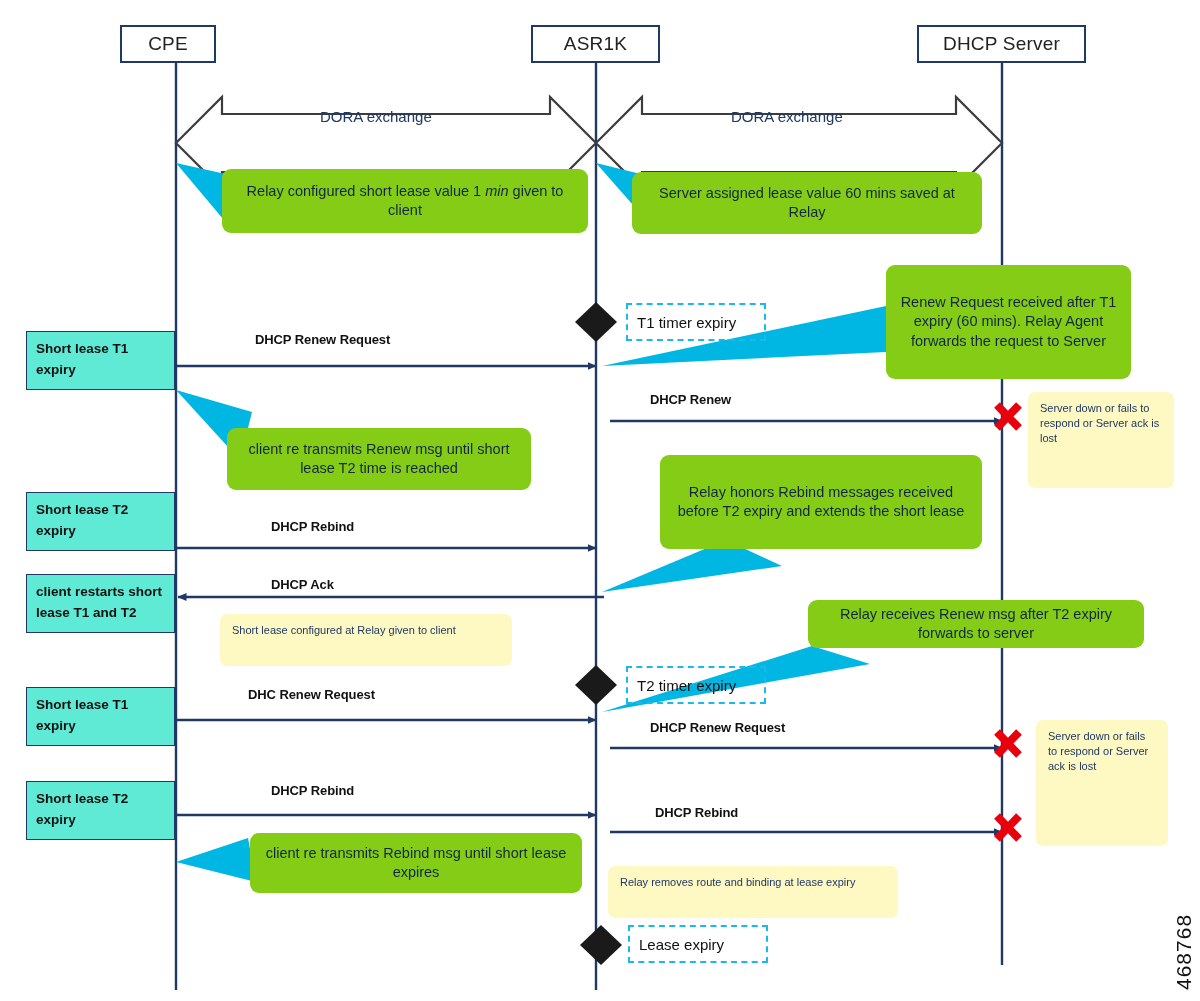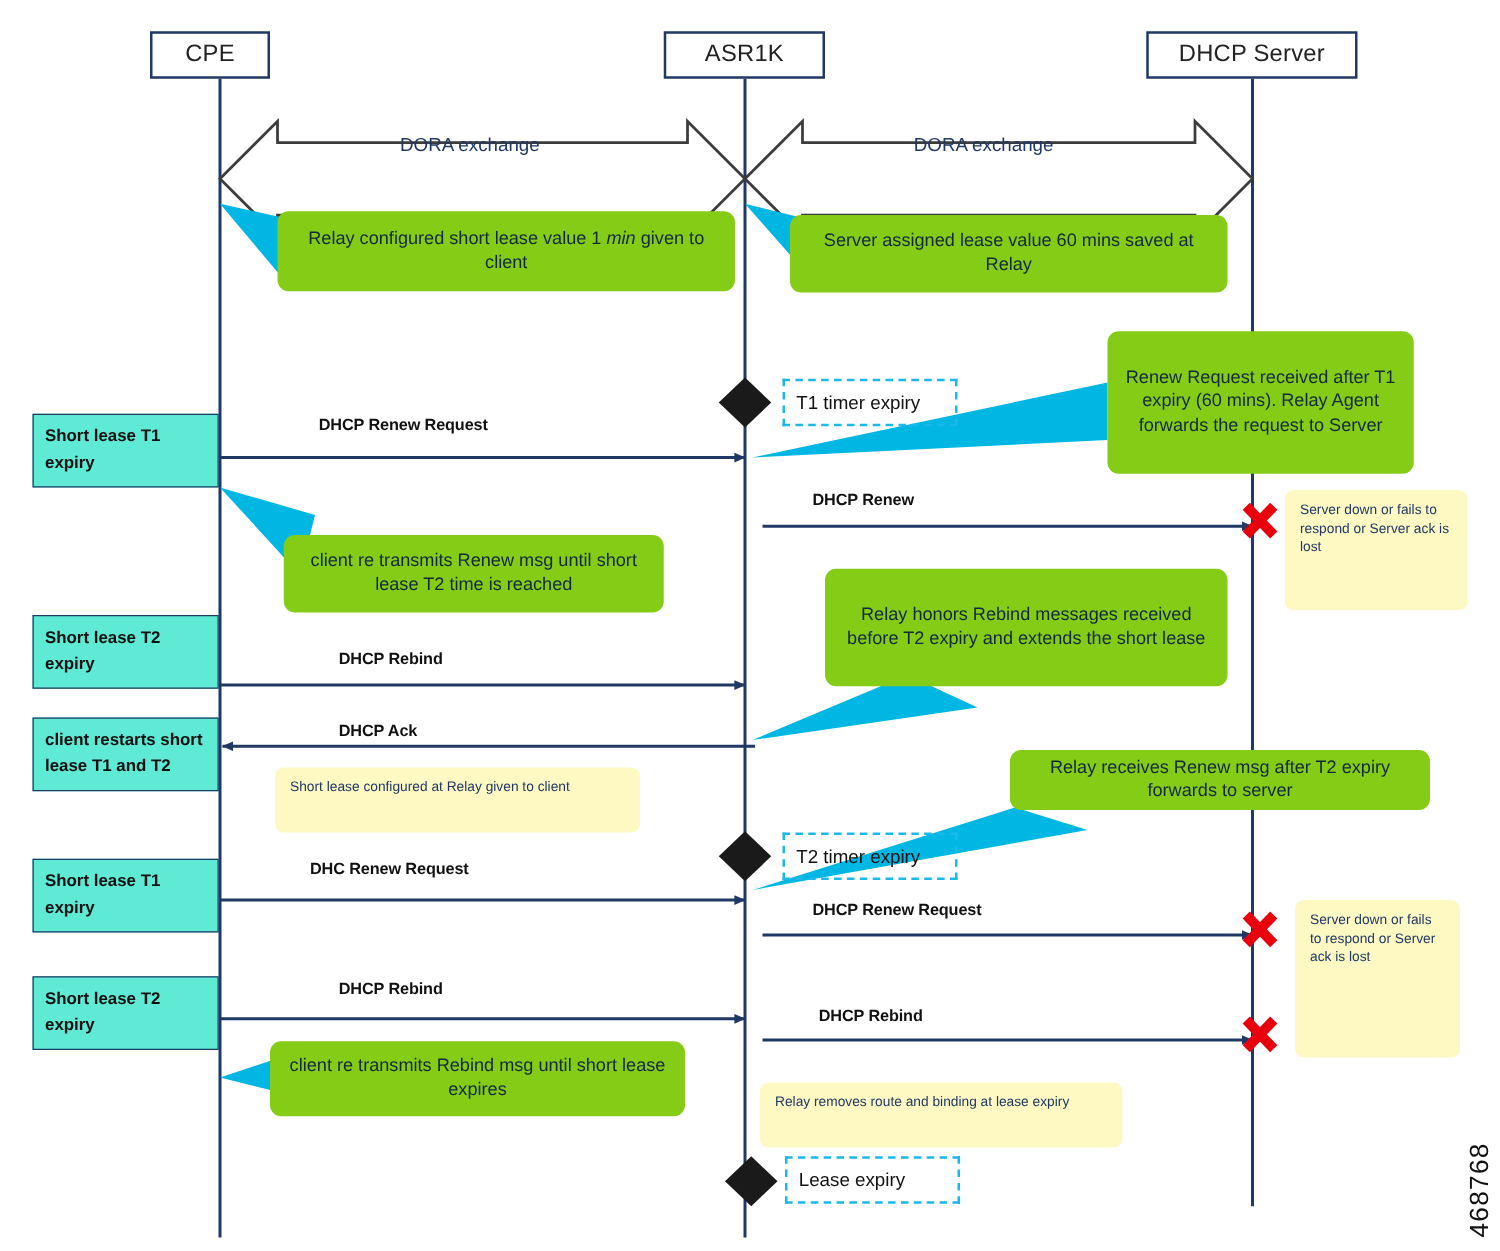--- a/index.html
+++ b/index.html
@@ -201,21 +201,21 @@
   </div>
 
   <div class="callout" style="left:660px;top:455px;width:322px;height:94px;">
     <span>Relay honors Rebind messages received before T2 expiry and extends the short lease</span>
   </div>
 
   <div class="callout" style="left:808px;top:600px;width:336px;height:48px;">
     <span>Relay receives Renew msg after T2 expiry forwards to server</span>
   </div>
 
-  <div class="callout" style="left:216px;top:833px;width:332px;height:60px;">
+  <div class="callout" style="left:250px;top:833px;width:332px;height:60px;">
     <span>client re transmits Rebind msg until short lease expires</span>
   </div>
 
   <div class="infobox" style="left:1028px;top:392px;width:146px;height:96px;">
     <span>Server down or fails to respond or Server ack is lost</span>
   </div>
 
   <div class="infobox" style="left:220px;top:614px;width:292px;height:52px;">
     <span>Short lease configured at Relay given to client</span>
   </div>

